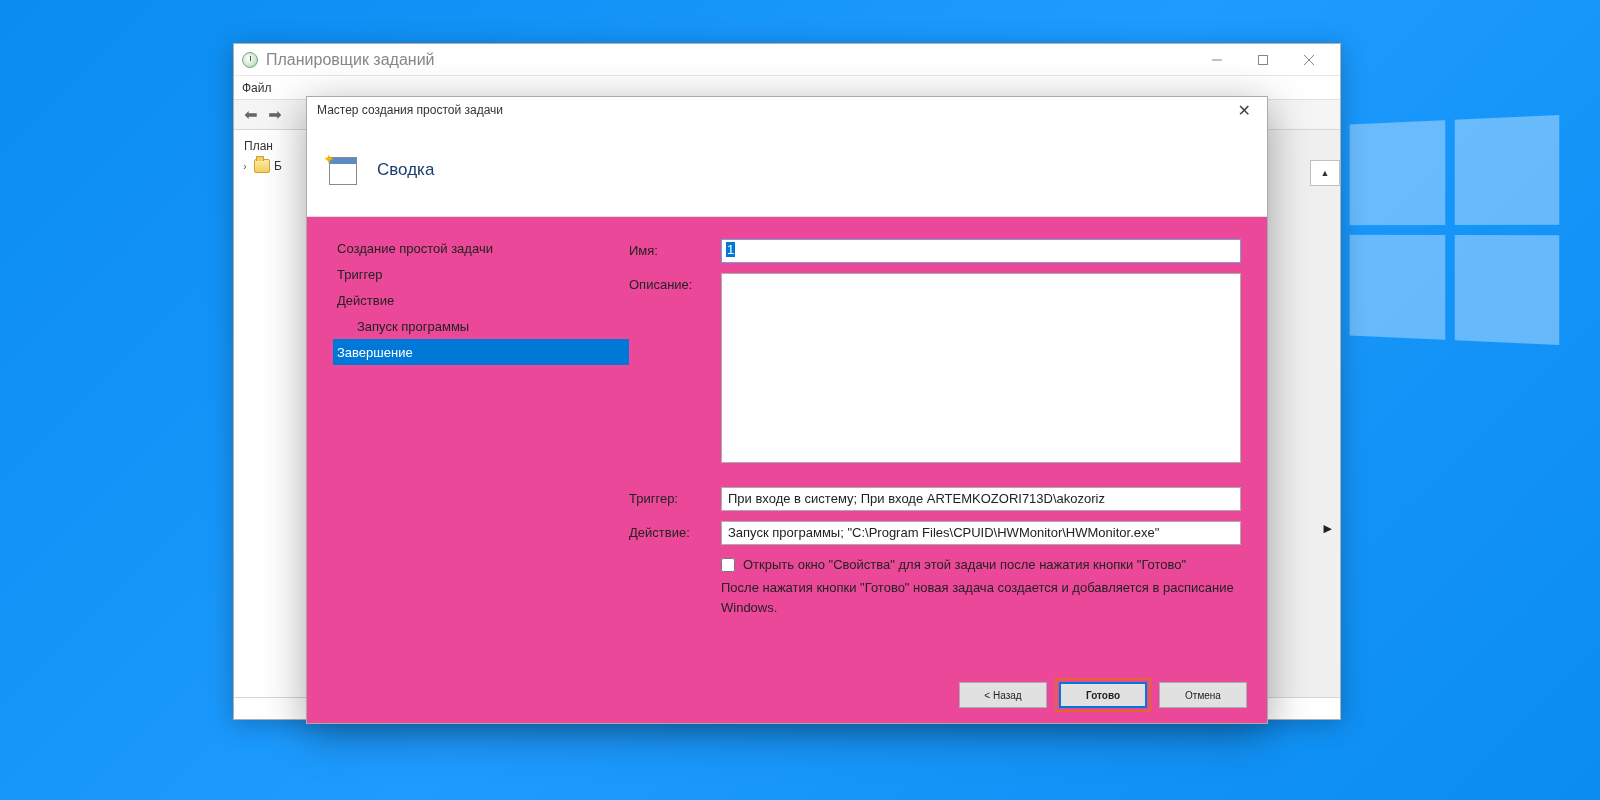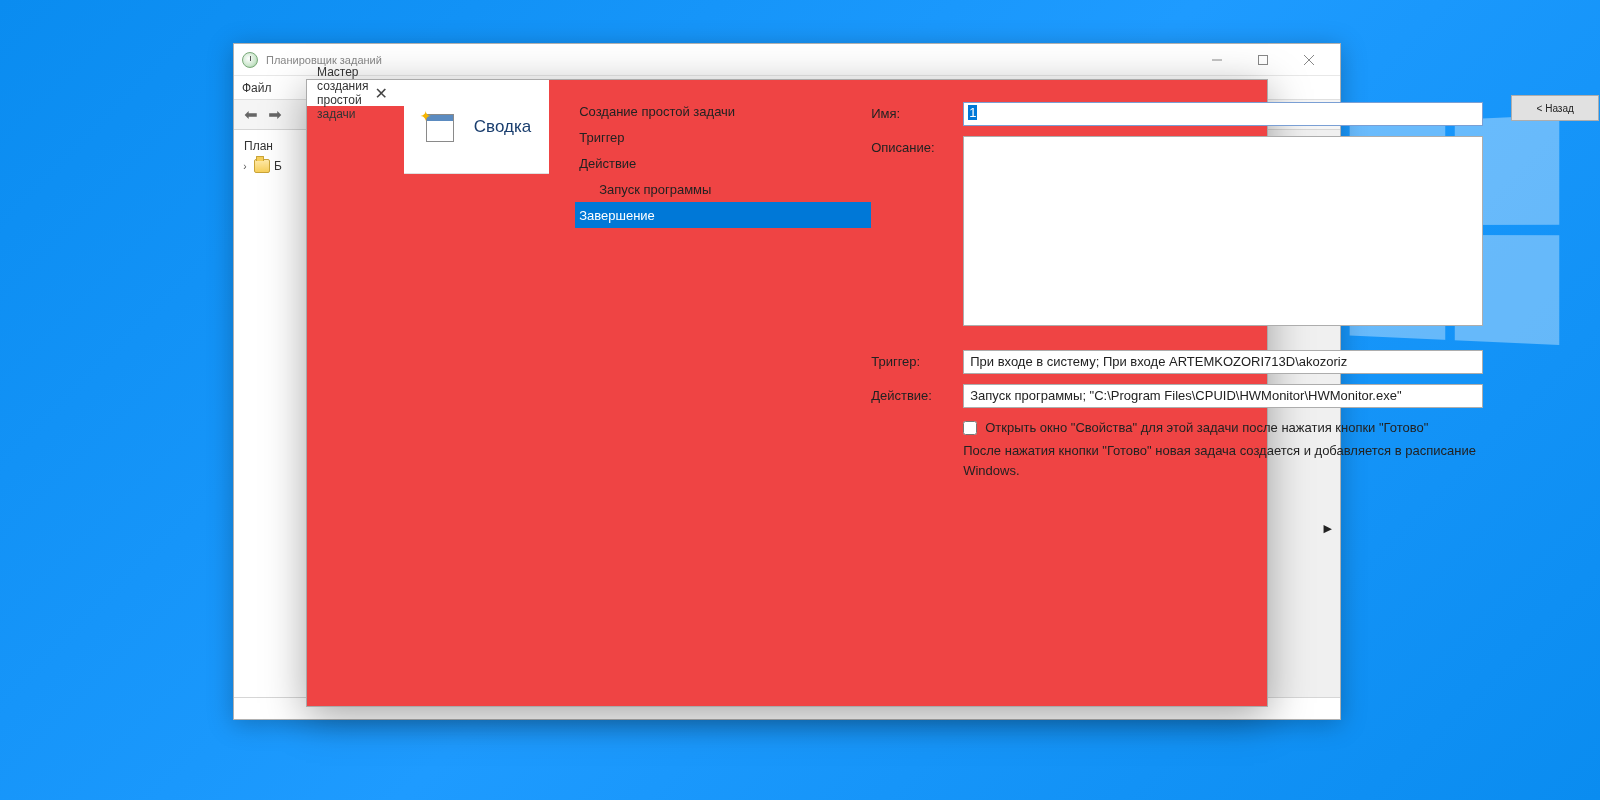--- a/index.html
+++ b/index.html
@@ -9,21 +9,21 @@
 .win-logo { position: absolute; right: 40px; top: 120px; width: 220px; height: 220px; transform: perspective(800px) rotateY(-18deg); }
 .win-logo .q { position: absolute; width: 105px; height: 105px; background: rgba(255,255,255,0.35); }
 .win-logo .q1 { left: 0; top: 0; } .win-logo .q2 { right: 0; top: 0; }
 .win-logo .q3 { left: 0; bottom: 0; } .win-logo .q4 { right: 0; bottom: 0; }
 
 
 .parent-window { position: absolute; left: 233px; top: 43px; width: 1108px; height: 677px; background: #fff; border: 1px solid #b0b0b0; box-shadow: 0 4px 24px rgba(0,0,0,.25); }
 .title-bar { height: 32px; display: flex; align-items: center; padding: 0 8px; background: #fff; border-bottom: 1px solid #e8e8e8; }
 .title-bar .app-icon { width: 16px; height: 16px; margin-right: 8px; background: radial-gradient(circle at 40% 40%, #fff, #cbe6cc 60%, #8bbf8b); border: 1px solid #7aa97a; border-radius: 50%; position: relative; }
 .title-bar .app-icon::after { content: ""; position: absolute; left: 7px; top: 3px; width: 1px; height: 5px; background: #555; }
-.title-bar .title-text { font-size: 11px; color: #888; flex: 1; }
+.title-bar .title-text { font-size: 16px; color: #888; flex: 1; }
 .win-btns { display: flex; }
 .win-btn { width: 46px; height: 30px; display: flex; align-items: center; justify-content: center; font-size: 13px; color: #888; }
 .win-btn svg { width: 10px; height: 10px; }
 
 .menu-bar { height: 24px; padding: 0 8px; display: flex; align-items: center; font-size: 12px; color: #333; border-bottom: 1px solid #e0e0e0; background:#fff; }
 .toolbar { height: 30px; display: flex; align-items: center; padding: 0 6px; border-bottom: 1px solid #d6d6d6; background: #f5f5f5; }
 .tb-arrow { width: 22px; height: 22px; display: flex; align-items: center; justify-content: center; margin-right: 2px; color: #666; font-size: 16px; }
 
 .body-split { display: flex; height: calc(100% - 106px); }
 .tree-pane { width: 238px; border-right: 1px solid #d6d6d6; background: #fff; padding: 6px 4px; font-size: 12px; }
@@ -36,21 +36,21 @@
 .collapse-bar { position: absolute; right: 0; top: 30px; width: 30px; height: 26px; background: #fff; border: 1px solid #c0c0c0; display:flex; align-items:center; justify-content:center; }
 .collapse-bar::before { content: "▲"; font-size: 9px; color: #333; }
 .status-strip { position: absolute; left: 0; right: 0; bottom: 0; height: 22px; background: #fff; border-top: 1px solid #d6d6d6; }
 .scrollbar-bottom { position: absolute; left: 4px; bottom: 2px; width: 228px; height: 16px; background: #f0f0f0; border: 1px solid #dcdcdc; }
 .scrollbar-bottom .thumb { position: absolute; left: 16px; top: 2px; width: 60px; height: 10px; background: #cdcdcd; border-radius: 2px; }
 .scrollbar-bottom .btn-l, .scrollbar-bottom .btn-r { position: absolute; top: 0; width: 16px; height: 14px; display:flex;align-items:center;justify-content:center;font-size:8px;color:#666; }
 .scrollbar-bottom .btn-l { left: 0; } .scrollbar-bottom .btn-r { right: 0; }
 .right-arrow { position: absolute; right: 8px; top: 392px; font-size: 11px; color: #222; }
 
 
-.wizard { position: absolute; left: 306px; top: 79px; width: 962px; height: 628px; background: #ef4444; border: 1px solid #aaa; box-shadow: 0 10px 40px rgba(0,0,0,.35); display: flex; flex-direction: row; }
+.wizard { position: absolute; left: 306px; top: 96px; width: 962px; height: 628px; background: #ec4899; border: 1px solid #aaa; box-shadow: 0 10px 40px rgba(0,0,0,.35); display: flex; flex-direction: column; }
 .wizard-title { height: 26px; background: #fff; display: flex; align-items: center; padding: 0 10px; font-size: 12px; color: #333; }
 .wizard-title .close { margin-left: auto; font-size: 16px; color: #444; padding: 0 6px; }
 .wizard-header { height: 94px; background: #fff; display: flex; align-items: center; padding: 0 18px; border-bottom: 1px solid #e0e0e0; }
 .wizard-icon { width: 34px; height: 34px; margin-right: 18px; position: relative; }
 .wizard-icon .cal { position: absolute; inset: 4px 0 0 4px; width: 28px; height: 28px; background: #fff; border: 1px solid #8a8a8a; }
 .wizard-icon .cal::before { content: ""; position: absolute; top: 0; left: 0; right: 0; height: 6px; background: #5b8bc0; }
 .wizard-icon .star { position: absolute; left: -2px; top: -2px; color: #f5b400; font-size: 14px; }
 .wizard-header h1 { font-size: 17px; font-weight: 400; color: #1a3e6e; }
 
 .wizard-body { flex: 1; display: flex; }

